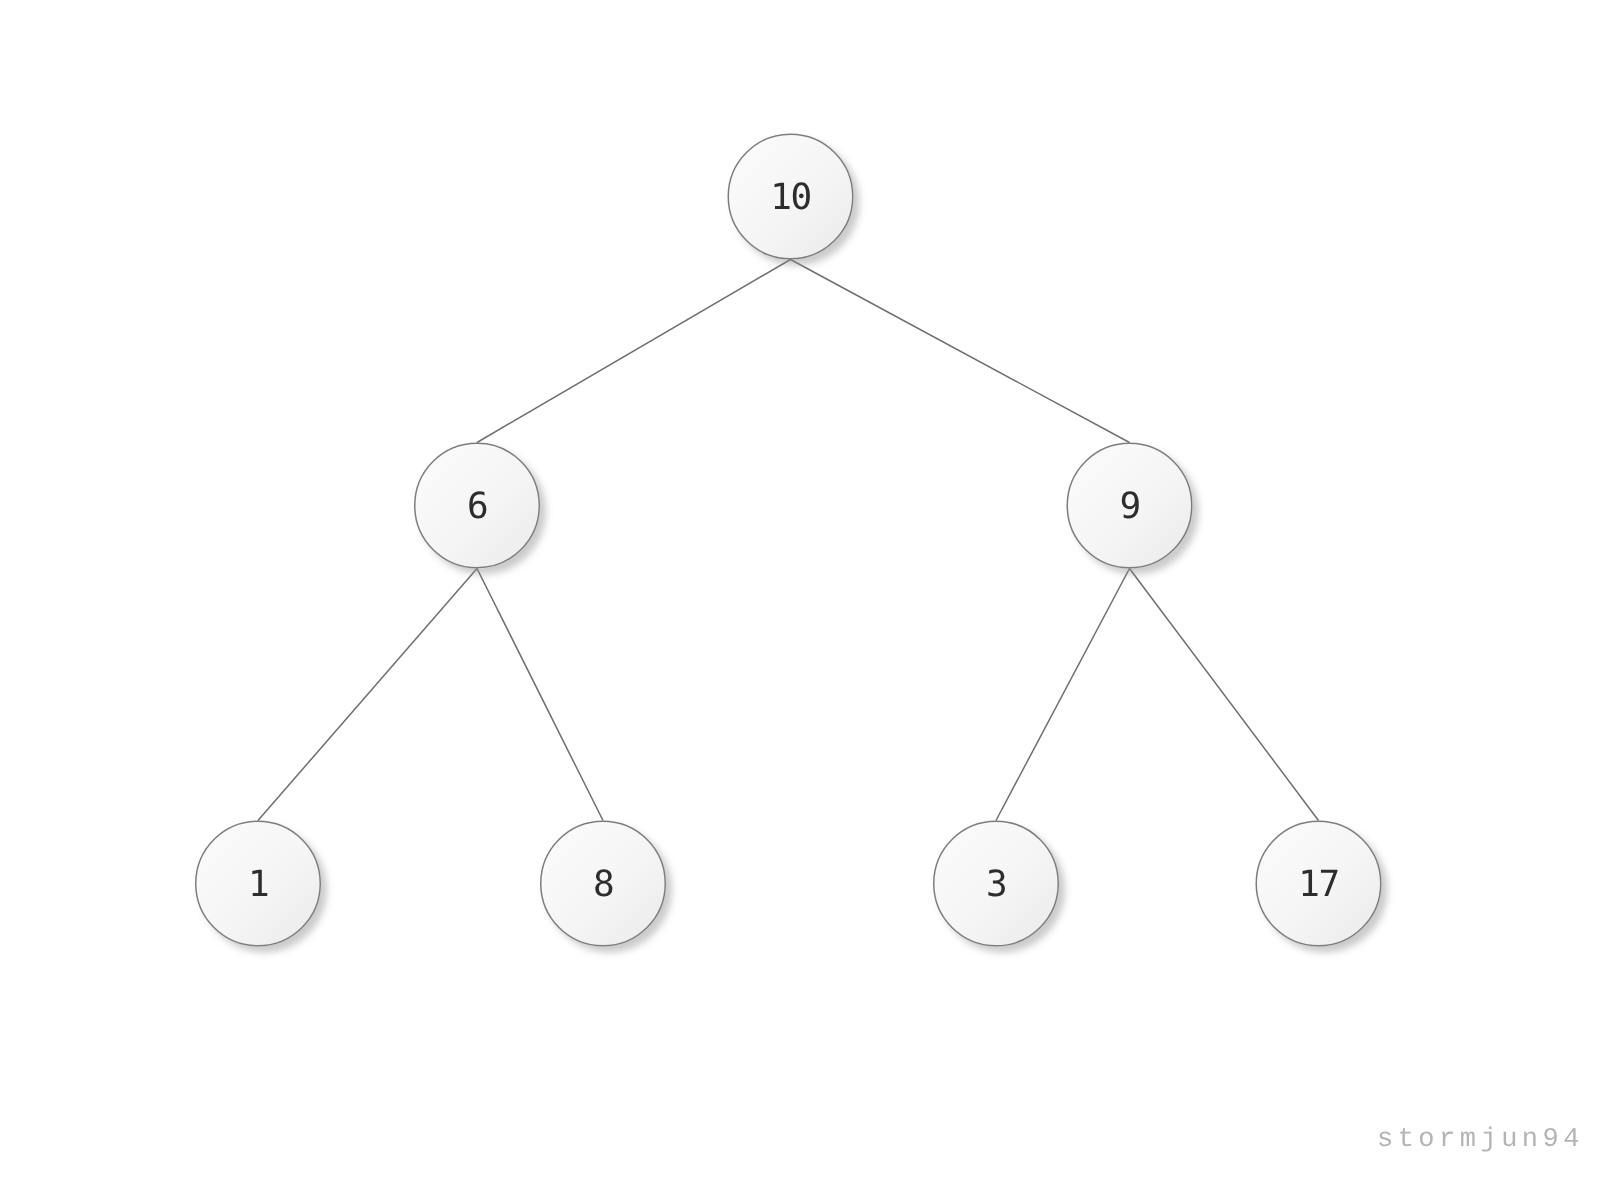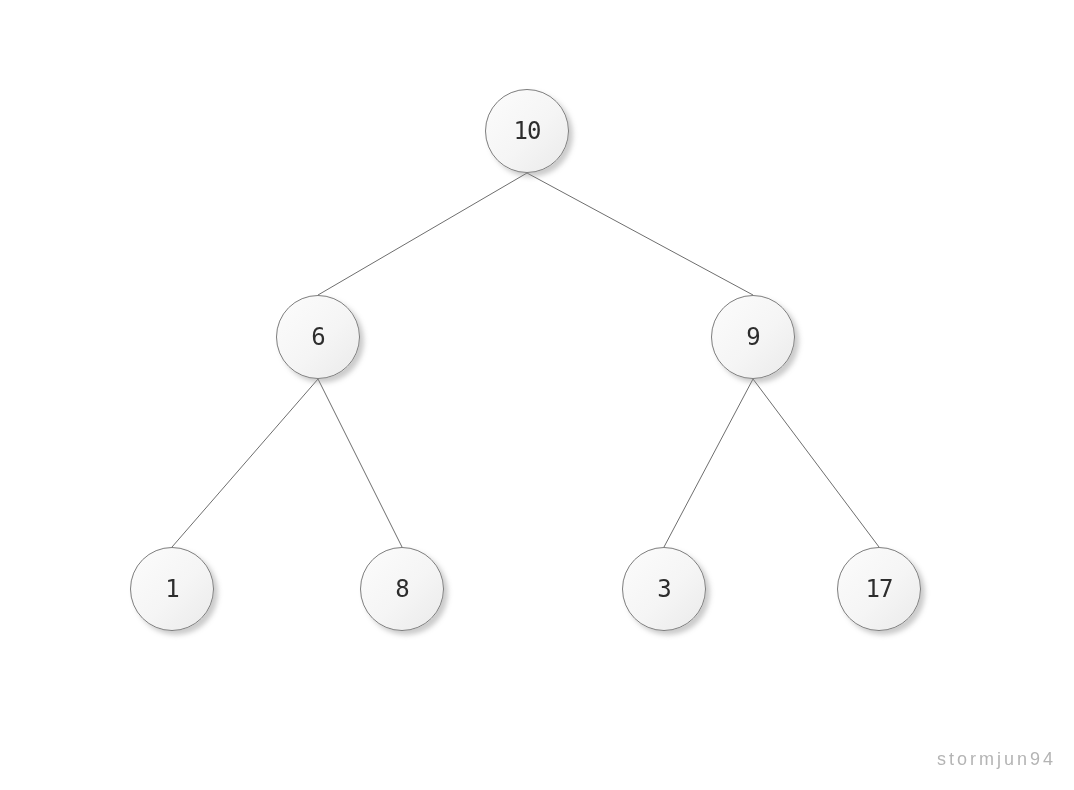--- a/index.html
+++ b/index.html
@@ -39,21 +39,21 @@
     font-family: "DejaVu Sans Mono", monospace;
     font-weight: normal;
     font-size: 24px;
     color: #2d2d2d;
     letter-spacing: -1px;
   }
   .watermark {
     position: absolute;
     right: 18px;
     bottom: 20px;
-    font-family: Liberation Sans, sans-serif;
+    font-family: Liberation Mono, monospace;
     font-size: 18px;
     letter-spacing: 3px;
     color: #b4b4b4;
   }
 </style>
 </head>
 <body>
 
 <div class="stage">
   <svg class="edges-svg" viewBox="0 0 1074 790" xmlns="http://www.w3.org/2000/svg">

